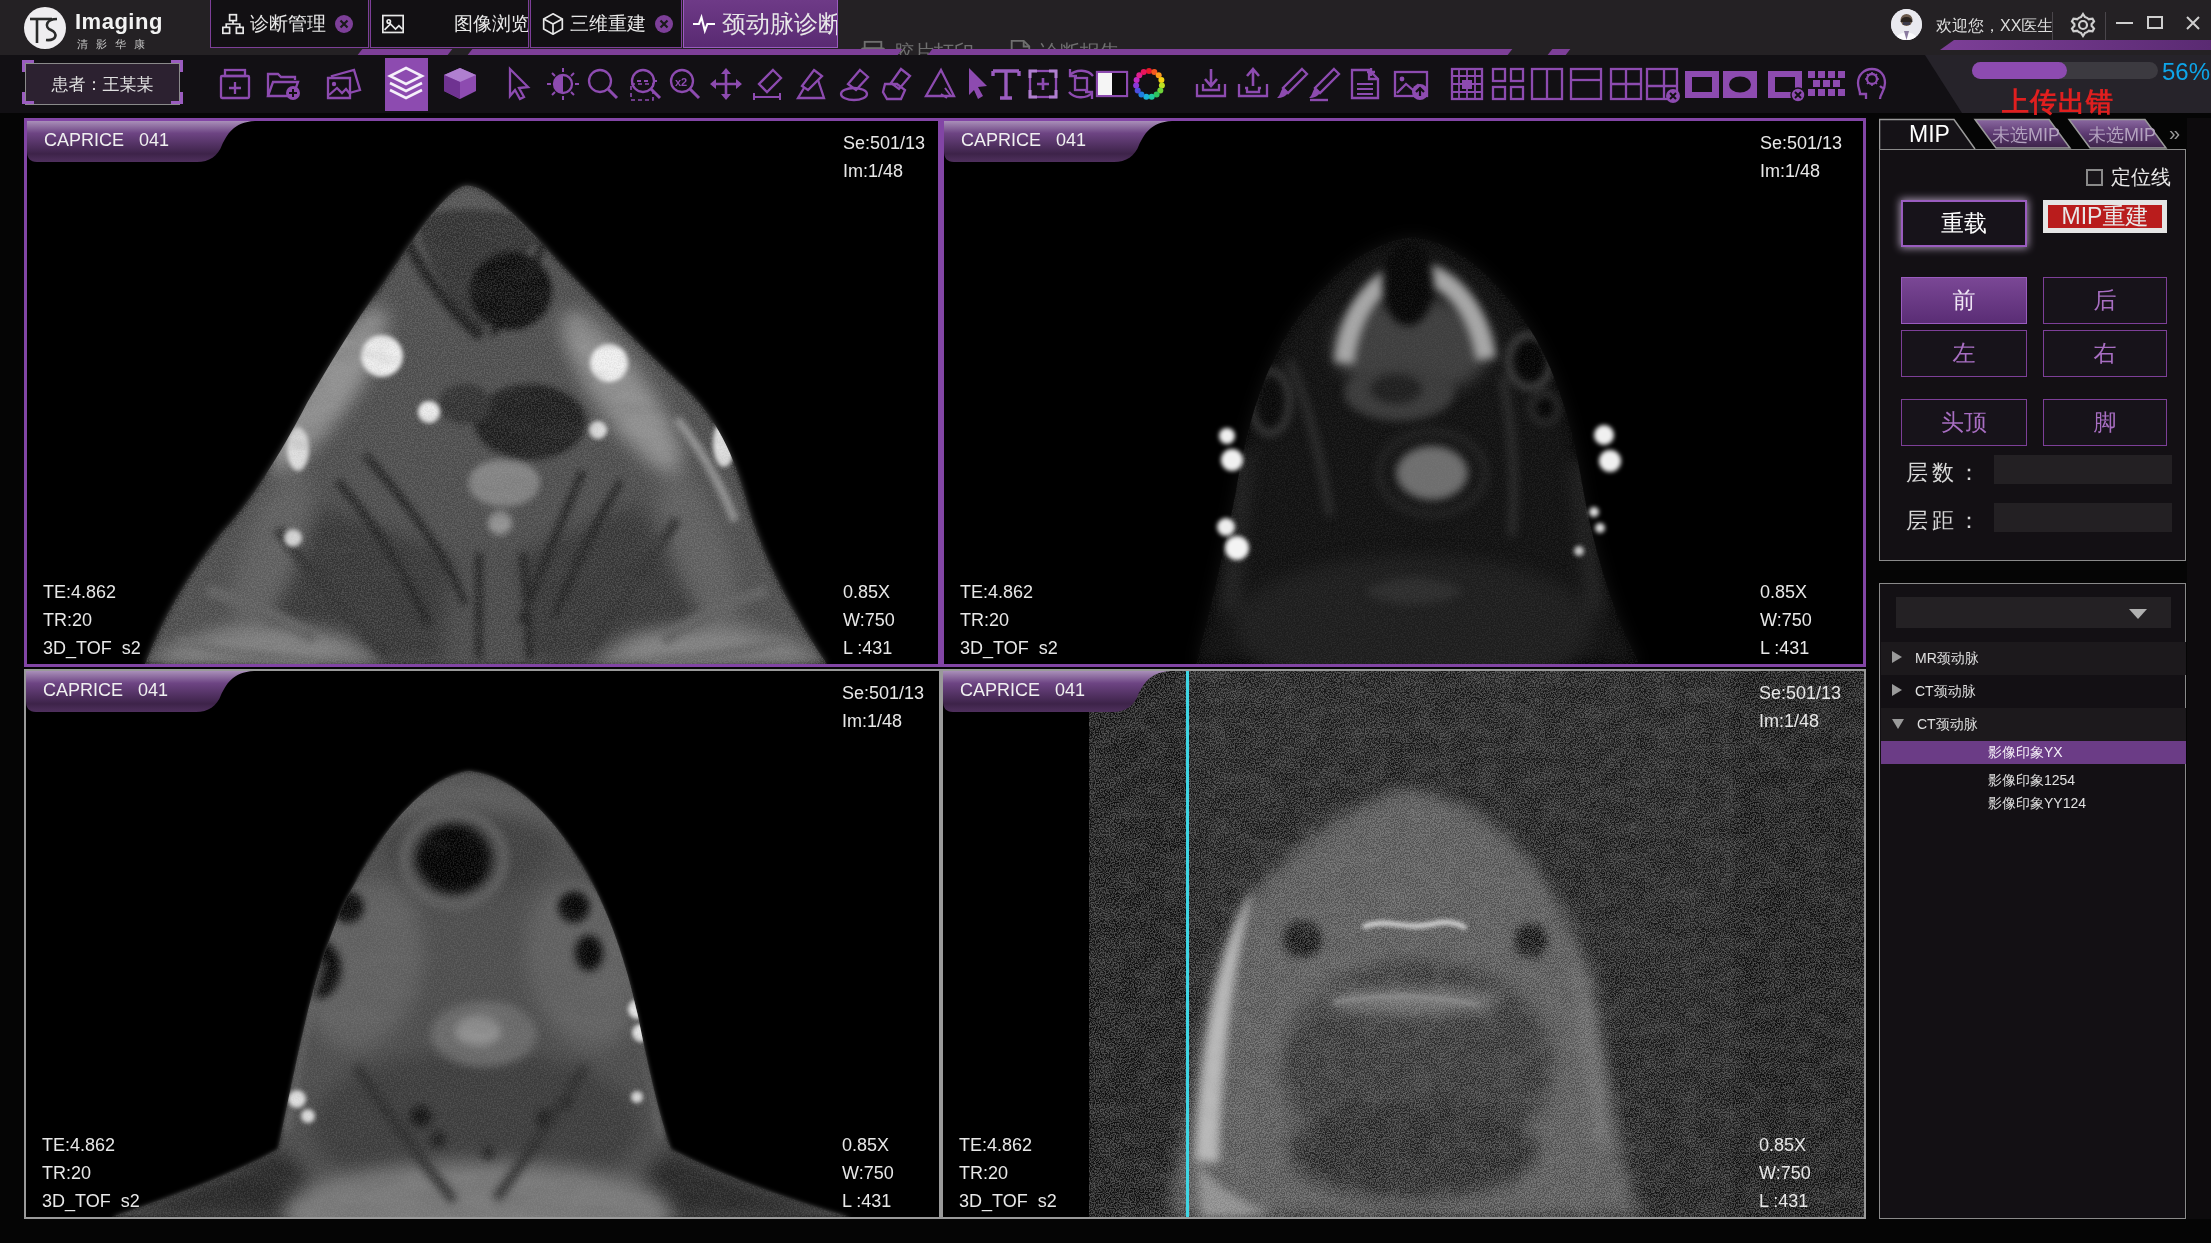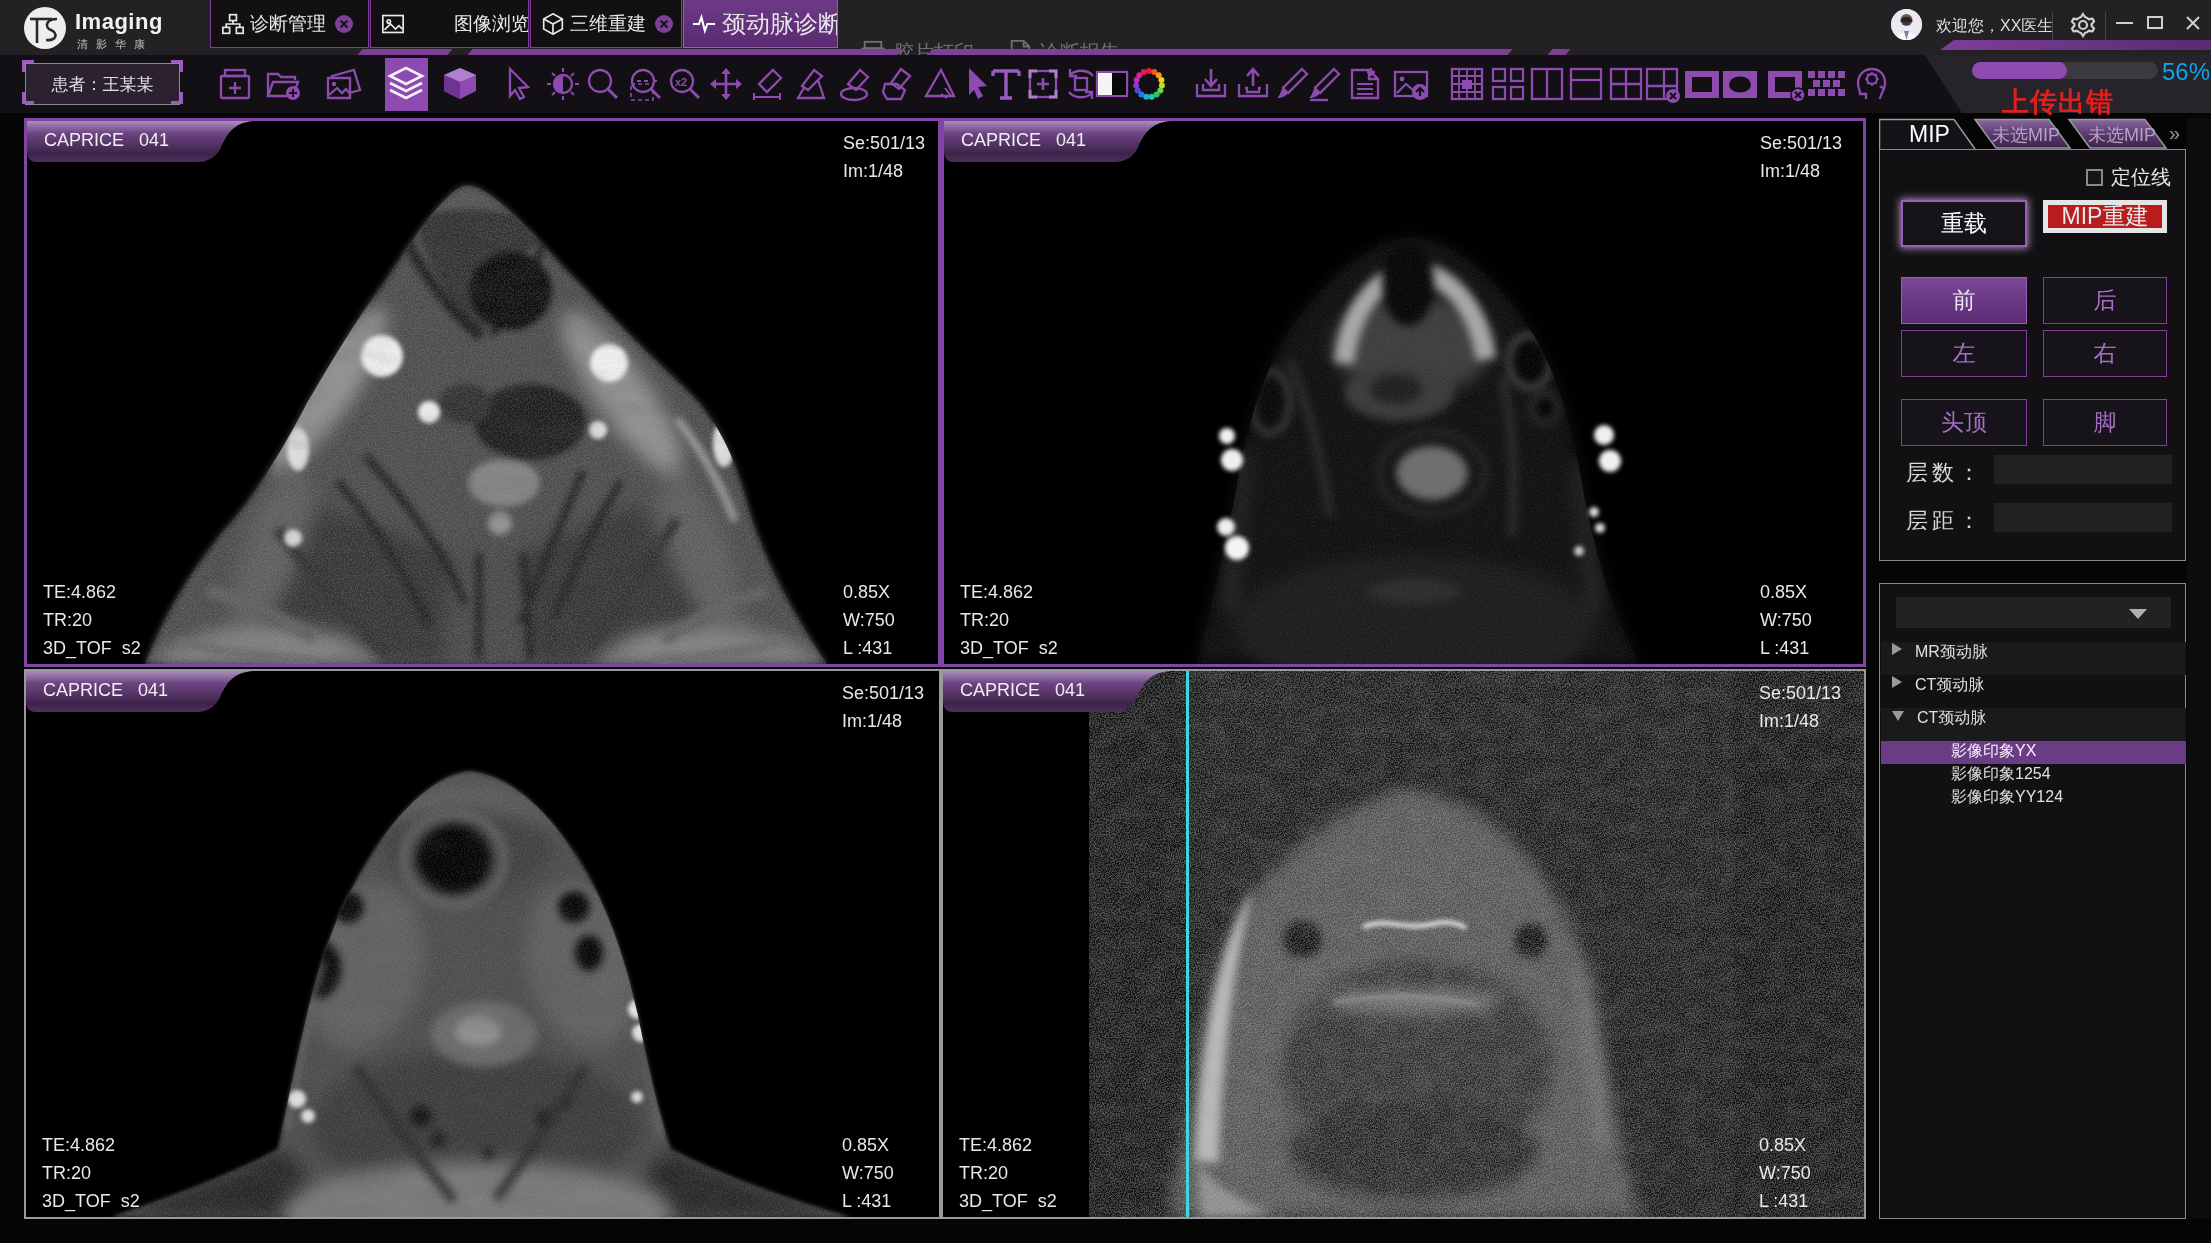--- a/index.html
+++ b/index.html
@@ -59,25 +59,25 @@
 #panel2 { position:absolute; left:0; top:465px; width:307px; height:636px; border:1px solid #8a8a8a; background:#131014; }
 .btn { position:absolute; display:flex; align-items:center; justify-content:center; font-size:23px; }
 .btn.reload { left:21px; top:50px; width:126px; height:47px; border:2px solid #9a5cbf; color:#fff; box-shadow:0 0 8px 1px rgba(220,200,235,0.75); background:#17131a; }
 .btn.mipr { left:163px; top:50px; width:124px; height:33px; border:5px solid #e5e5e5; color:#e8e8e8; background:#b91c1c; }
 .btn.pbtn-fill { background:linear-gradient(#7a4795,#5a2d75); border:1px solid #9a5cbf; color:#efe6f5; }
 .btn.pbtn { background:#17131a; border:1px solid #7d3f98; color:#a86ec2; }
 .iplabel { position:absolute; color:#d8d8d8; font-size:22px; letter-spacing:4px;}
 .ipbox { position:absolute; width:178px; height:29px; background:#232023; }
 #ddbox { position:absolute; left:16px; top:13px; width:275px; height:31px; background:#242124; }
 #ddarrow { position:absolute; right:24px; top:12px; width:0; height:0; border-left:9px solid transparent; border-right:9px solid transparent; border-top:10px solid #b0b0b0; }
-.trow { position:absolute; left:1px; width:305px; height:33px; color:#e0e0e0; font-size:16px; display:flex; }
+.trow { position:absolute; left:1px; width:305px; height:33px; color:#e0e0e0; font-size:14px; display:flex; align-items:center; }
 .trow .tri { margin-left:10px; margin-right:12px; }
 .trow.alt { background:#1c191c; }
 .trow.sel { background:#6b3c86; color:#f5f0f8; height:23px; }
-.leaf { padding-left:70px; }
+.leaf { padding-left:107px; }
 </style>
 </head>
 <body>
 <div id="root">
 
   <div id="topbar"></div>
   <div id="logo">
     <svg width="42" height="42">
       <circle cx="21" cy="21" r="21" fill="#efedf0"></circle>
       <g stroke="#2a2a2a" stroke-width="2.6" fill="none">

